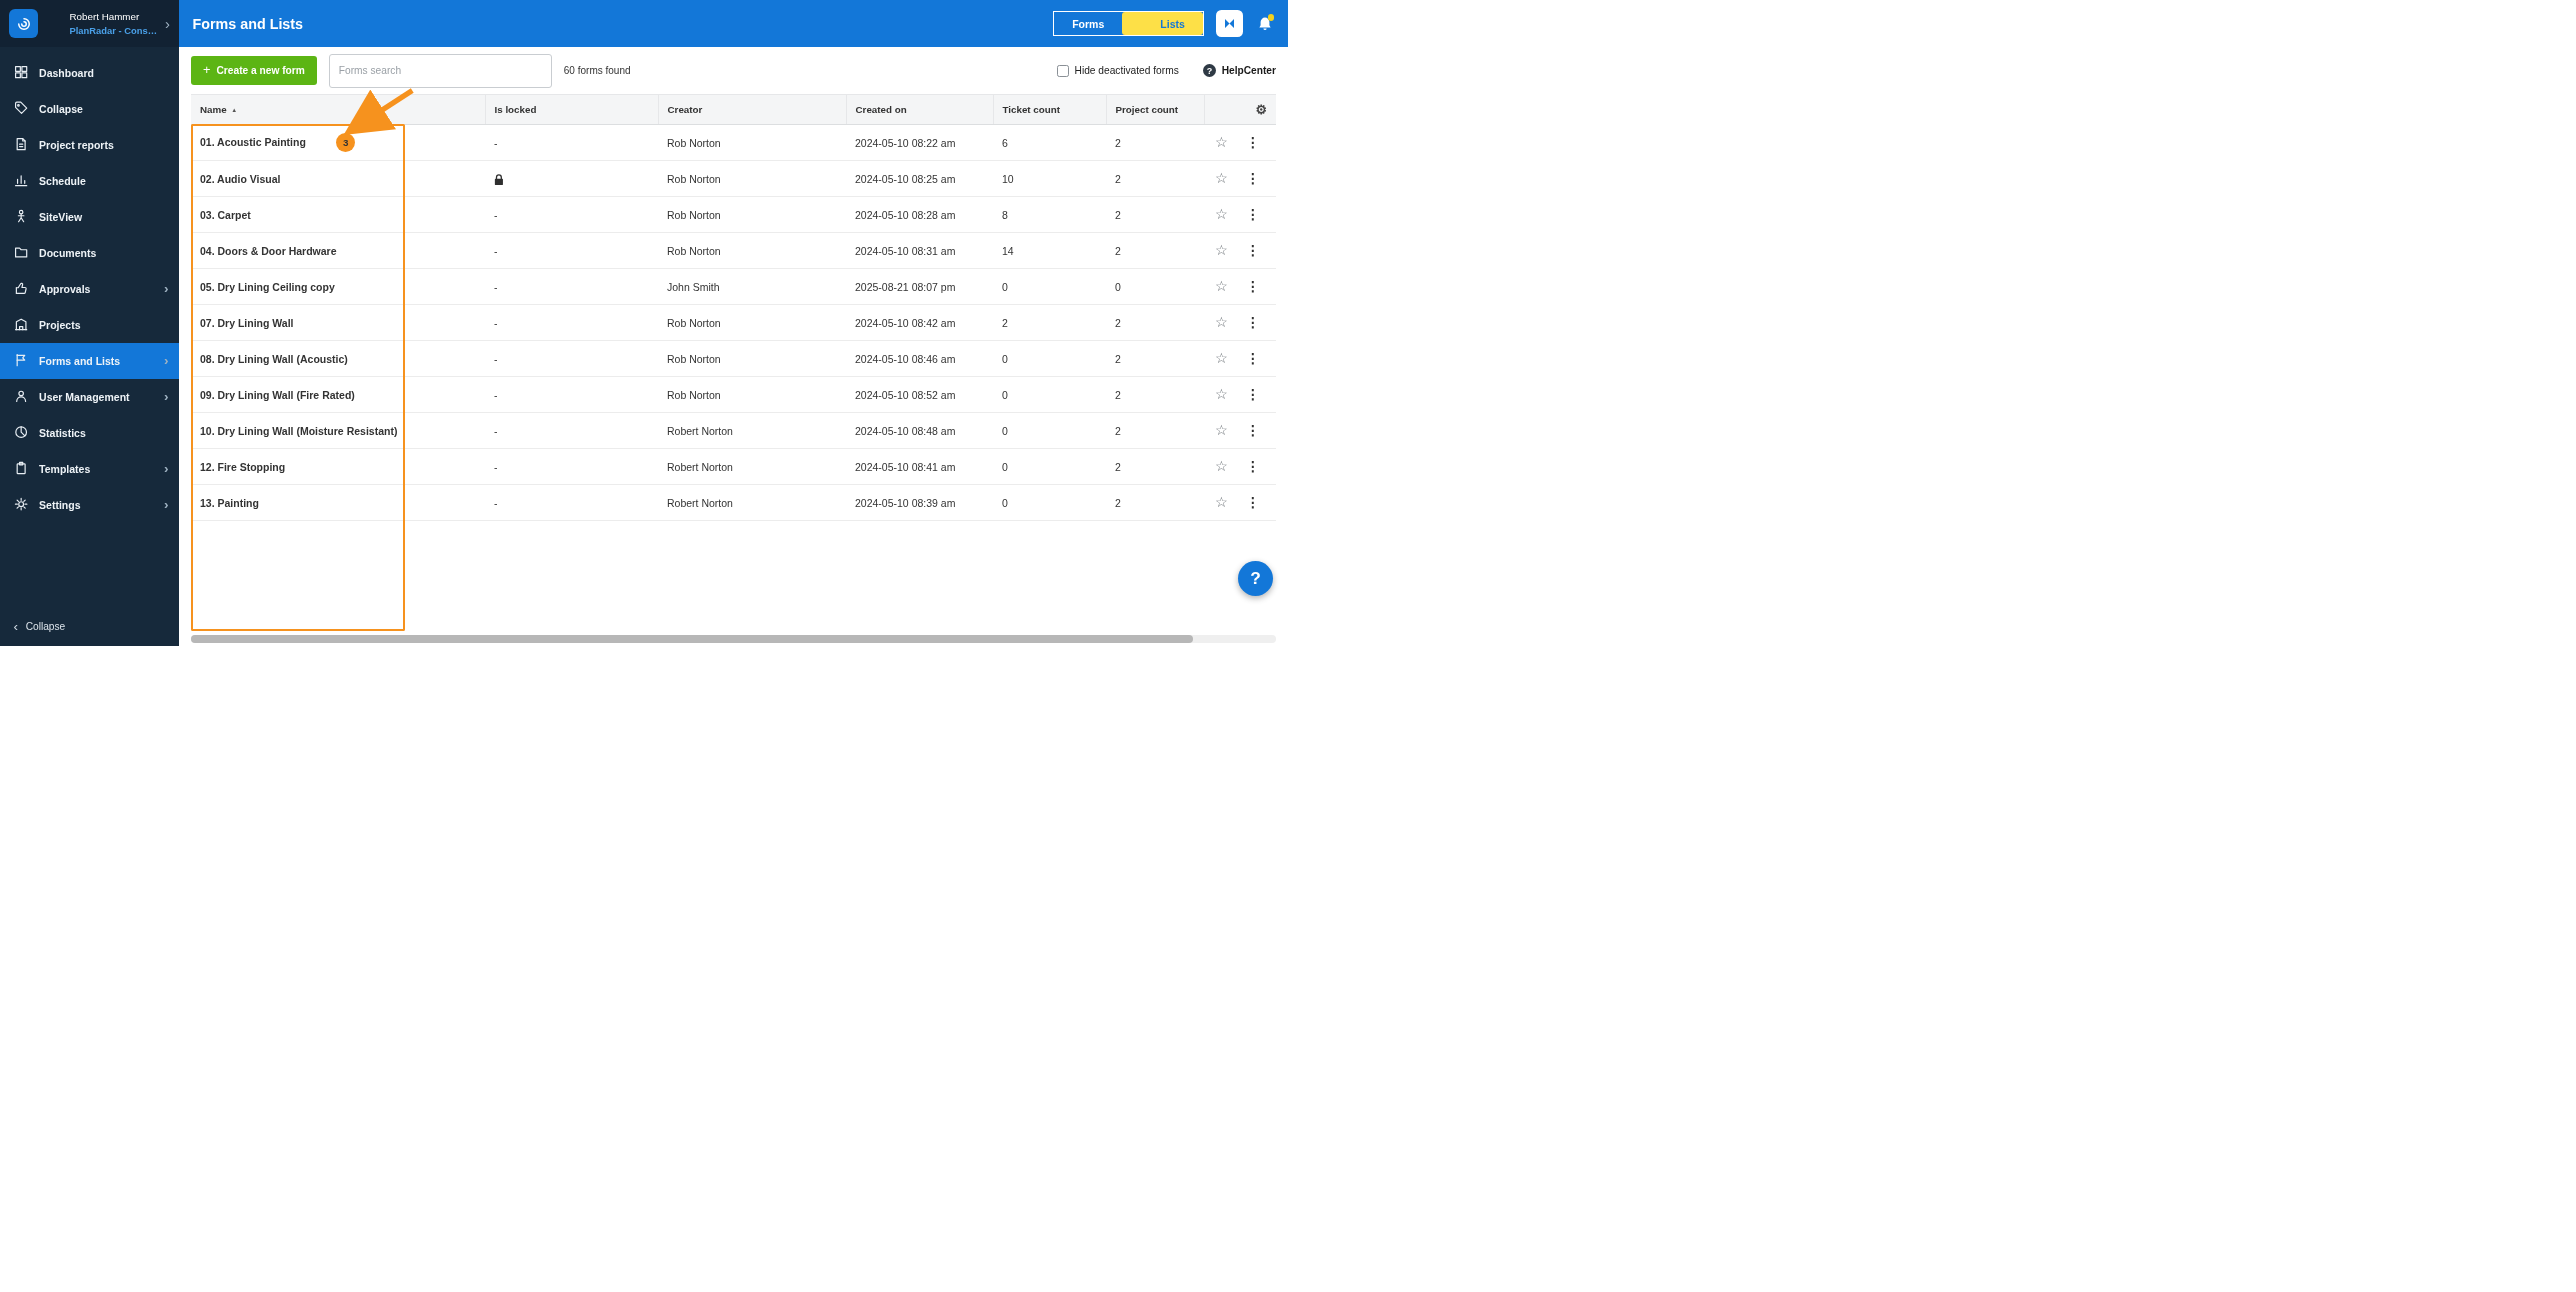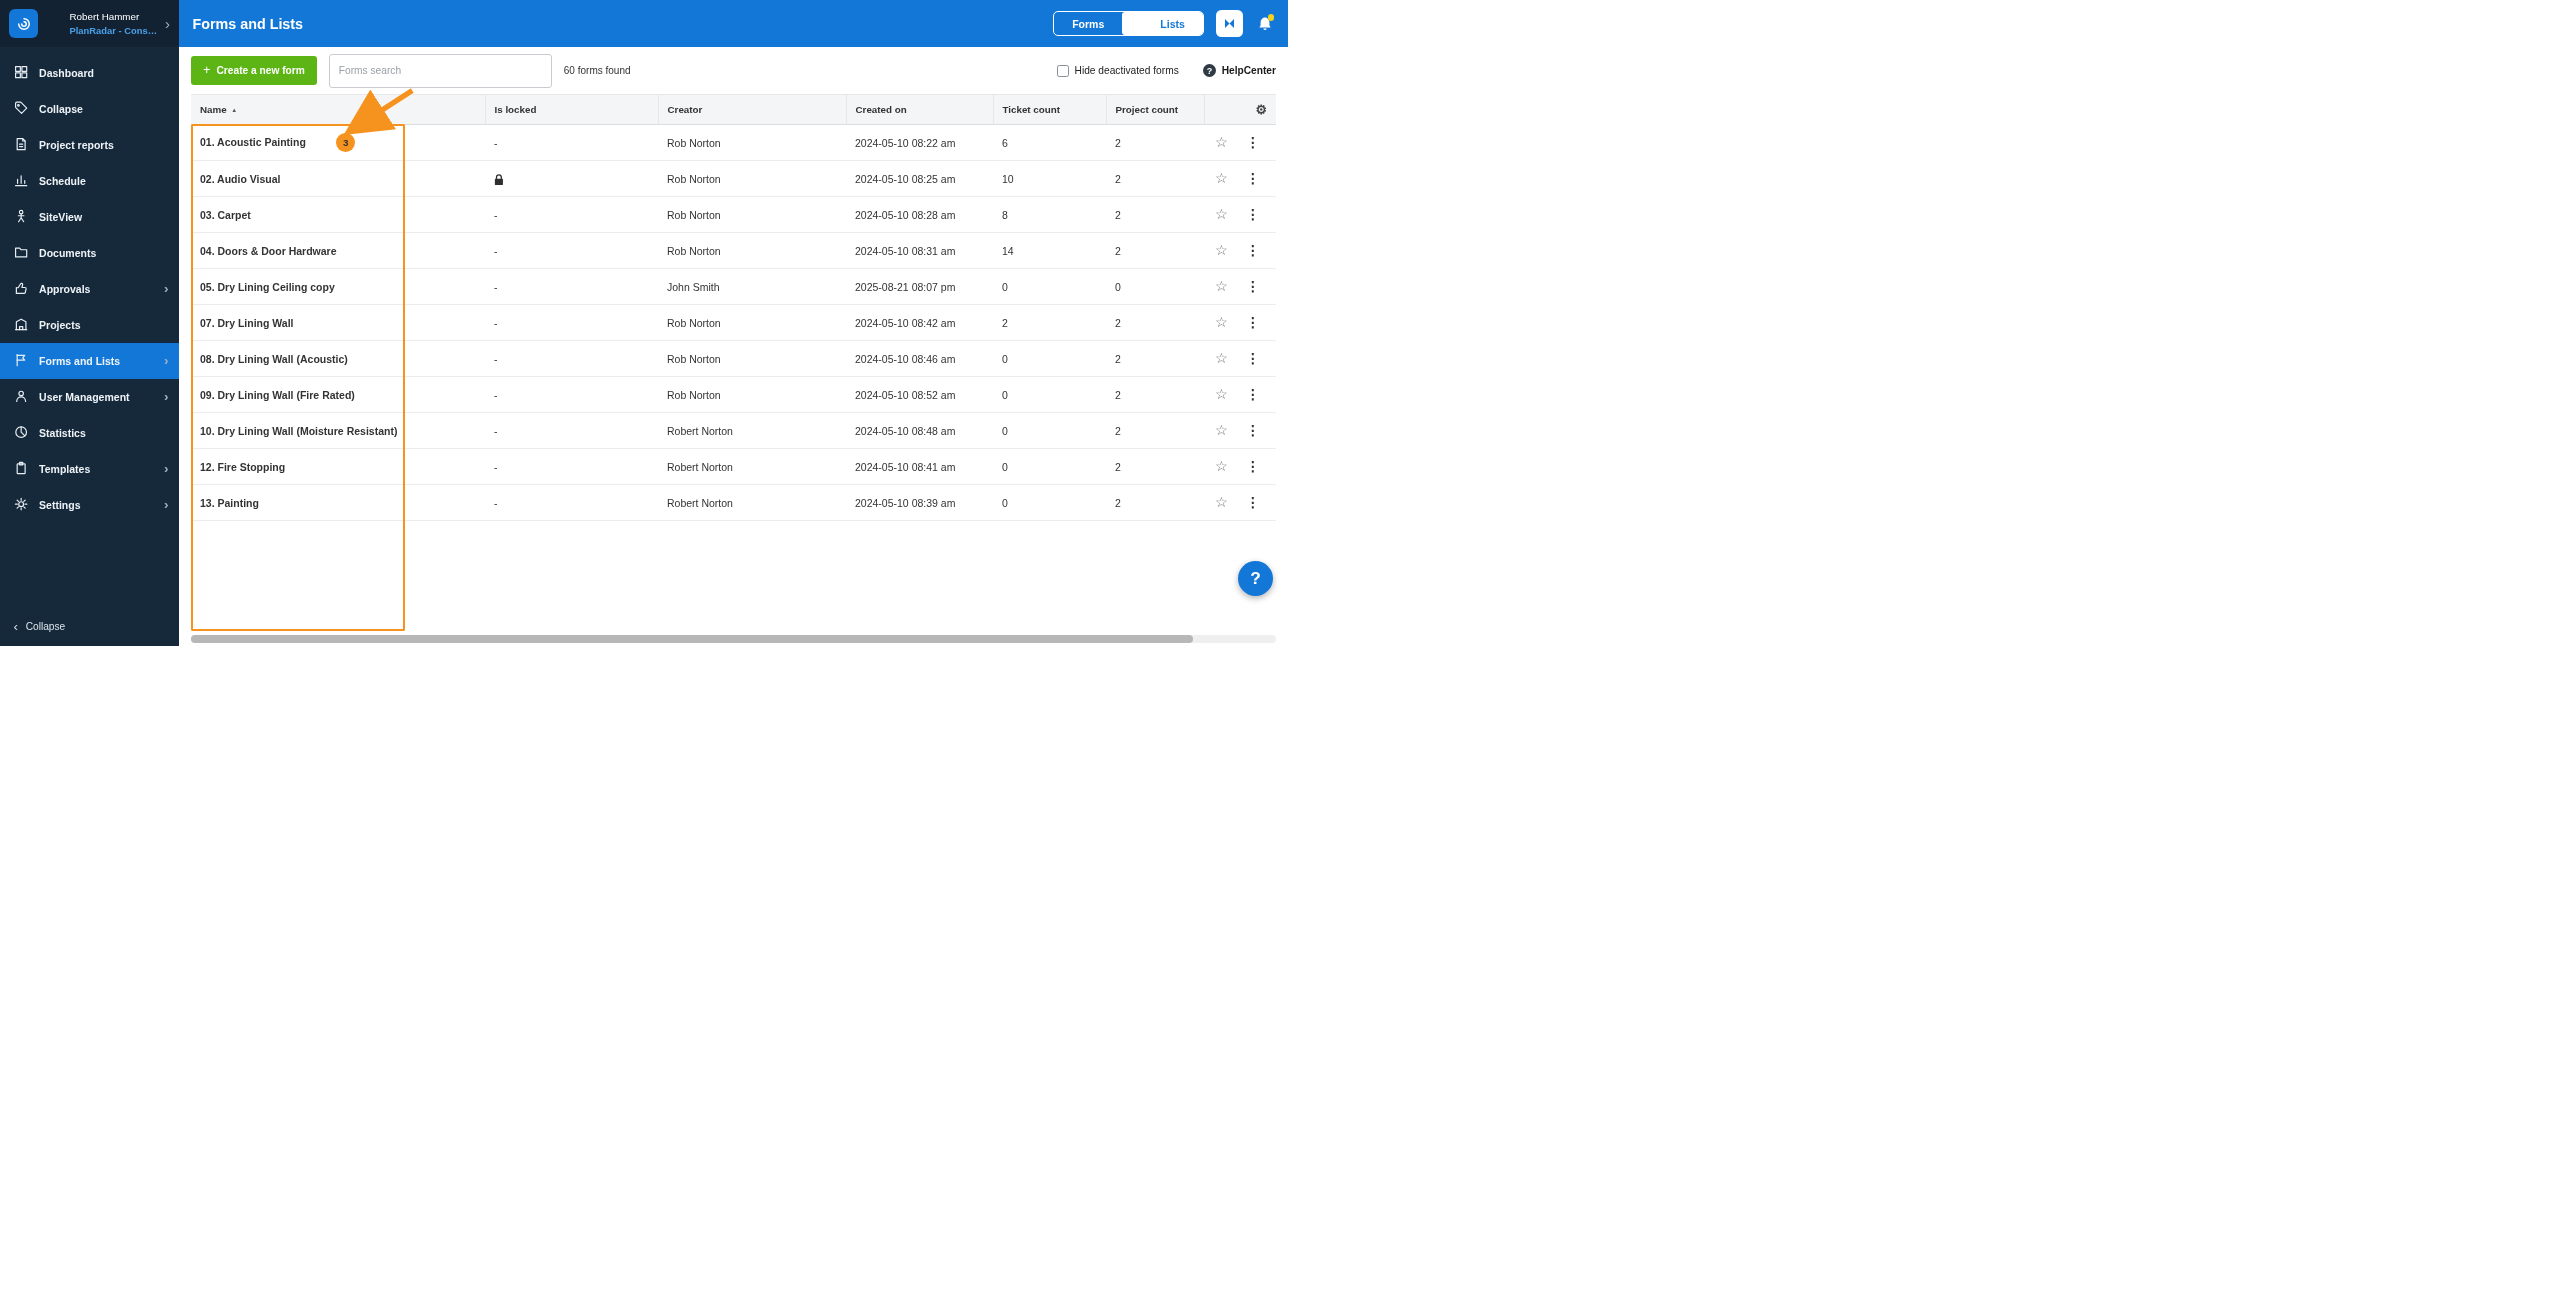--- a/index.html
+++ b/index.html
@@ -22,23 +22,23 @@
   .nav-label { flex: 1; white-space: nowrap; }
   .nav-chevron { color: #9fb2c2; font-size: 13.6px; line-height: 1; }
   .collapse-row { margin-top: auto; height: 39px; display: flex; align-items: center; gap: 7.5px; padding: 0 13.6px; font-size: 10.2px; color: #dbe3ea; cursor: pointer; }
   .collapse-chevron { font-size: 13.6px; line-height: 1; color: #cfd9e2; }
 
   
   .main { flex: 1; display: flex; flex-direction: column; min-width: 0; }
   .topbar { height: 47px; background: #1377d8; display: flex; align-items: center; padding: 0 13.6px; flex-shrink: 0; }
   .page-title { color: #fff; font-size: 14.3px; font-weight: 700; }
   .topbar-right { margin-left: auto; display: flex; align-items: center; gap: 12px; }
-  .seg-toggle { display: flex; border: 0.8px solid #fff; border-radius: 5px; overflow: hidden; }
+  .seg-toggle { display: flex; border: 0.8px solid #fff; border-radius: 0; overflow: hidden; }
   .seg-btn { padding: 5.3px 18px; font-size: 10.5px; font-weight: 700; cursor: pointer; border: none; background: transparent; color: #fff; font-family: inherit; }
-  .seg-btn.selected { background: #ffffff; color: #1377d8; border-radius: 3px; padding-left: 38px; }
+  .seg-btn.selected { background: #fde047; color: #1377d8; border-radius: 3px; padding-left: 38px; }
   .connect-btn { width: 27px; height: 27px; border-radius: 5.3px; background: #fff; display: flex; align-items: center; justify-content: center; cursor: pointer; border: none; }
   .bell-wrap { position: relative; width: 19.6px; height: 19.6px; display: flex; align-items: center; justify-content: center; cursor: pointer; }
   .bell-dot { position: absolute; top: 0; right: 0; width: 6.8px; height: 6.8px; border-radius: 50%; background: #f3d11c; }
 
   
   .content { position: relative; flex: 1; background: #fff; min-height: 0; }
   .toolbar { height: 47px; display: flex; align-items: center; gap: 12px; padding: 0 12px; }
   .create-btn { background: #5cb514; color: #fff; border: none; border-radius: 3px; height: 29px; padding: 0 12px; font-size: 10.2px; font-weight: 700; display: flex; align-items: center; gap: 6px; cursor: pointer; font-family: inherit; }
   .plus-glyph { font-size: 12.8px; font-weight: 400; line-height: 1; }
   .search-input { width: 223px; height: 29px; border: 0.8px solid #c9cdd1; border-radius: 3px; padding: 16px 9px; font-size: 10.2px; font-family: inherit; color: #333; }

